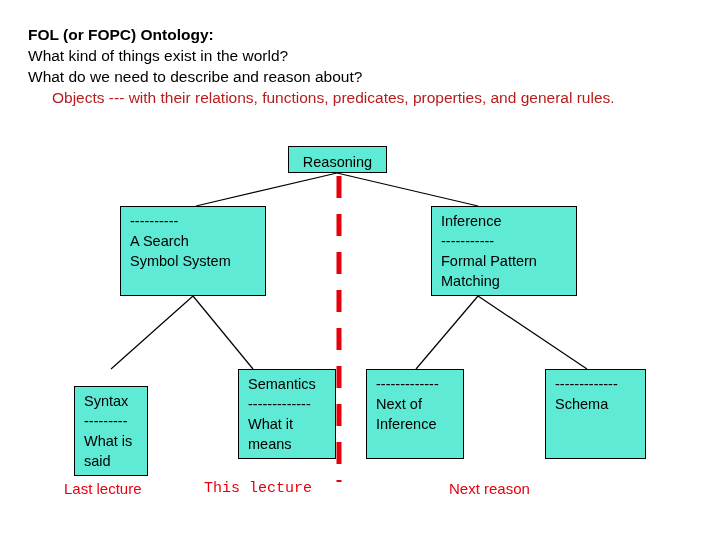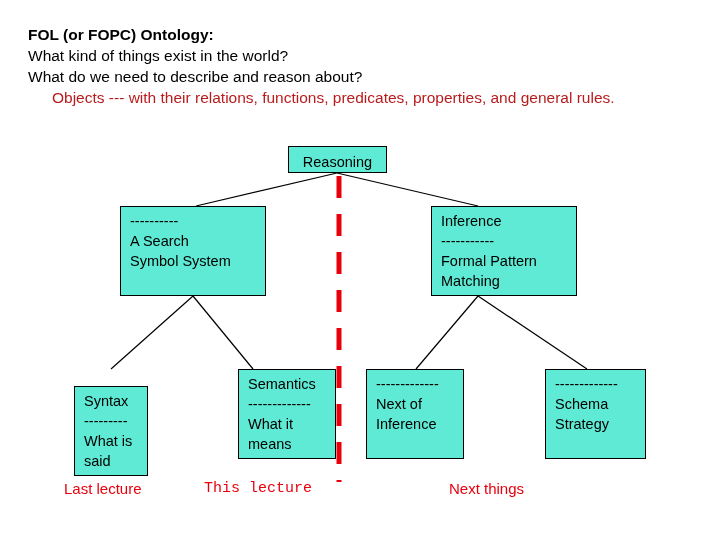--- a/index.html
+++ b/index.html
@@ -134,20 +134,19 @@
 
   <div class="node" style="left:366px; top:369px; width:98px; height:90px;">
     <div class="nline">-------------</div>
     <div class="nline">Next of</div>
     <div class="nline">Inference</div>
   </div>
 
   <div class="node" style="left:545px; top:369px; width:101px; height:90px;">
     <div class="nline">-------------</div>
     <div class="nline">Schema</div>
-    <div class="nline">Strategy</div>
   </div>
 
   <div class="caption" style="left:64px; top:480px;">Last lecture</div>
   <div class="caption" style="left:204px; top:480px;font-family:Liberation Mono, monospace;">This lecture</div>
-  <div class="caption" style="left:449px; top:480px;">Next things</div>
+  <div class="caption" style="left:449px; top:480px;">Next reason</div>
 
 </div>
 
 </body></html>

